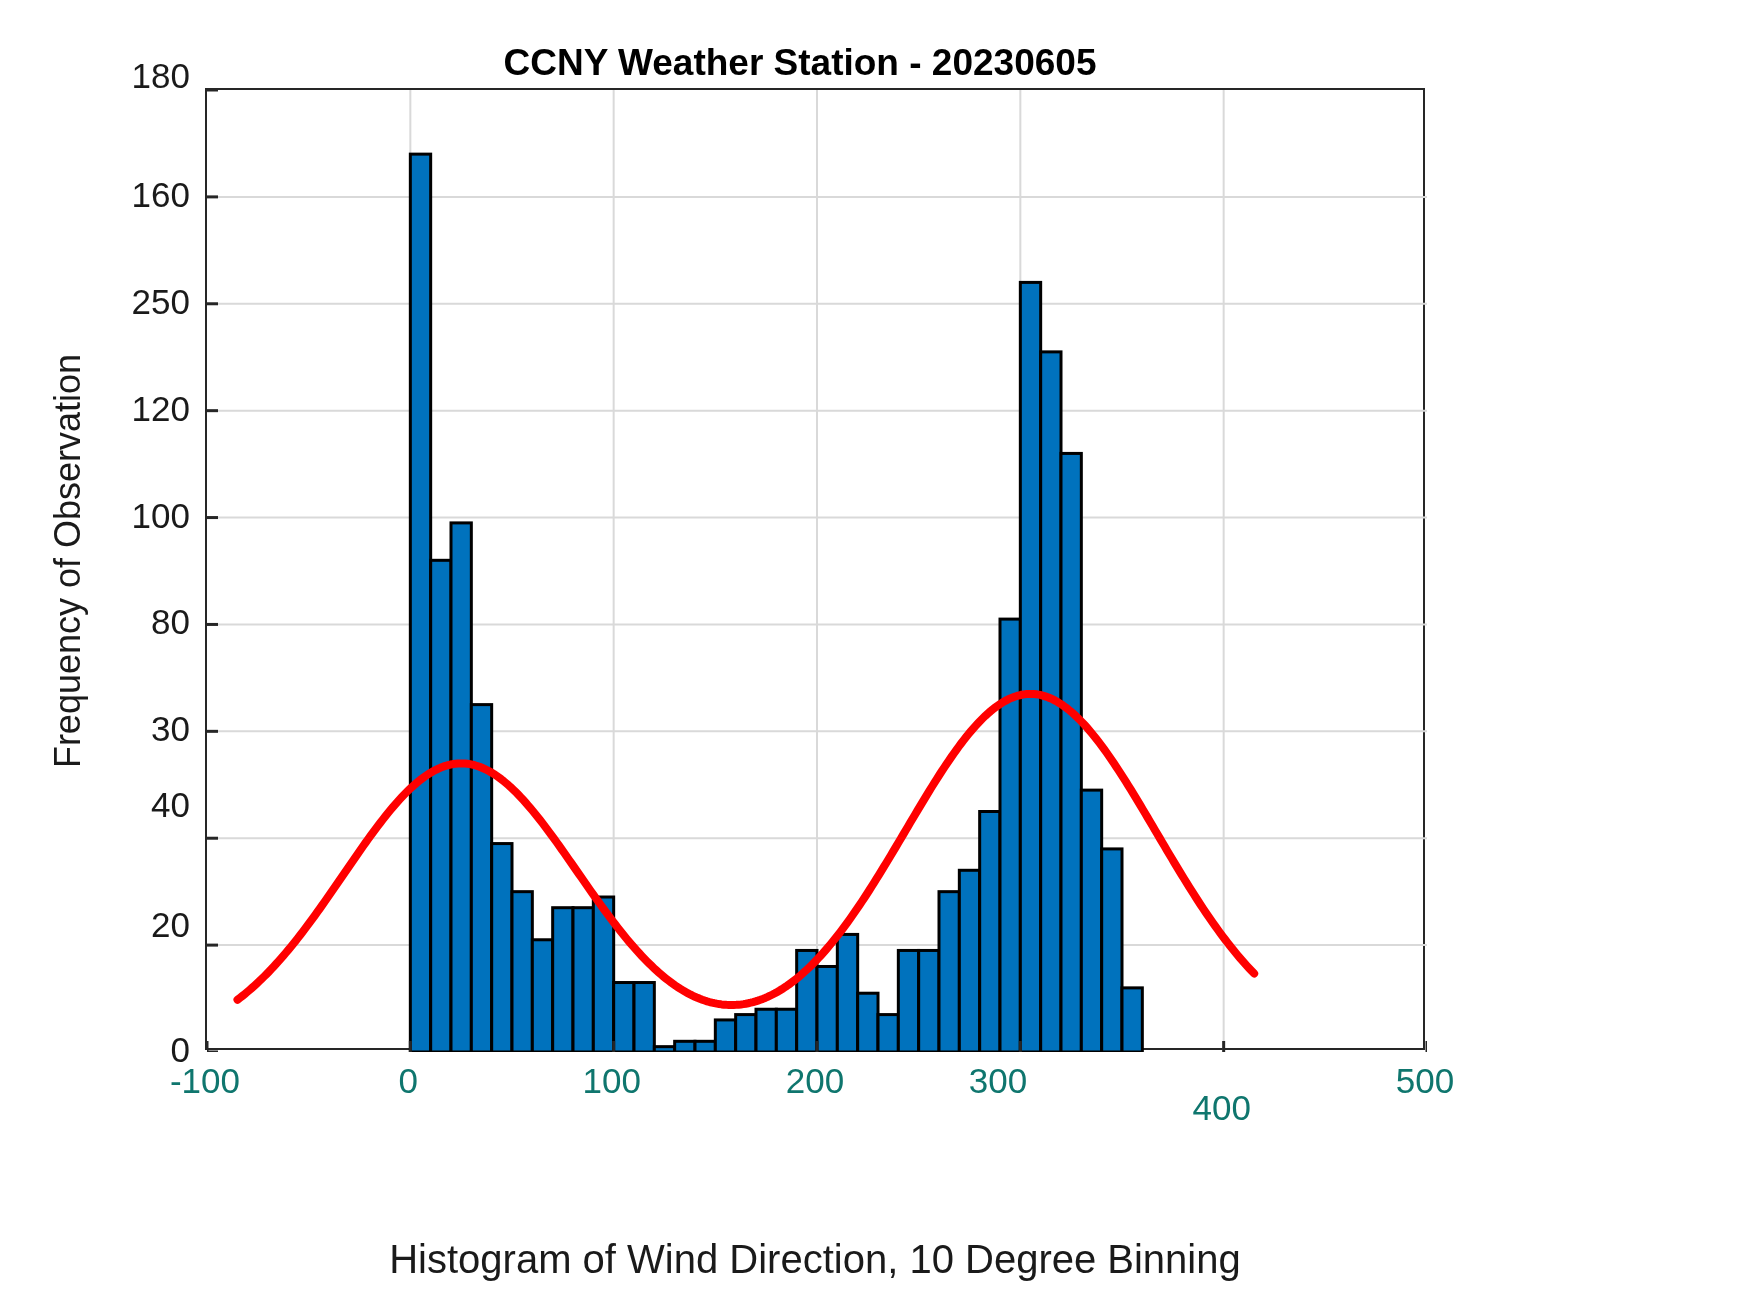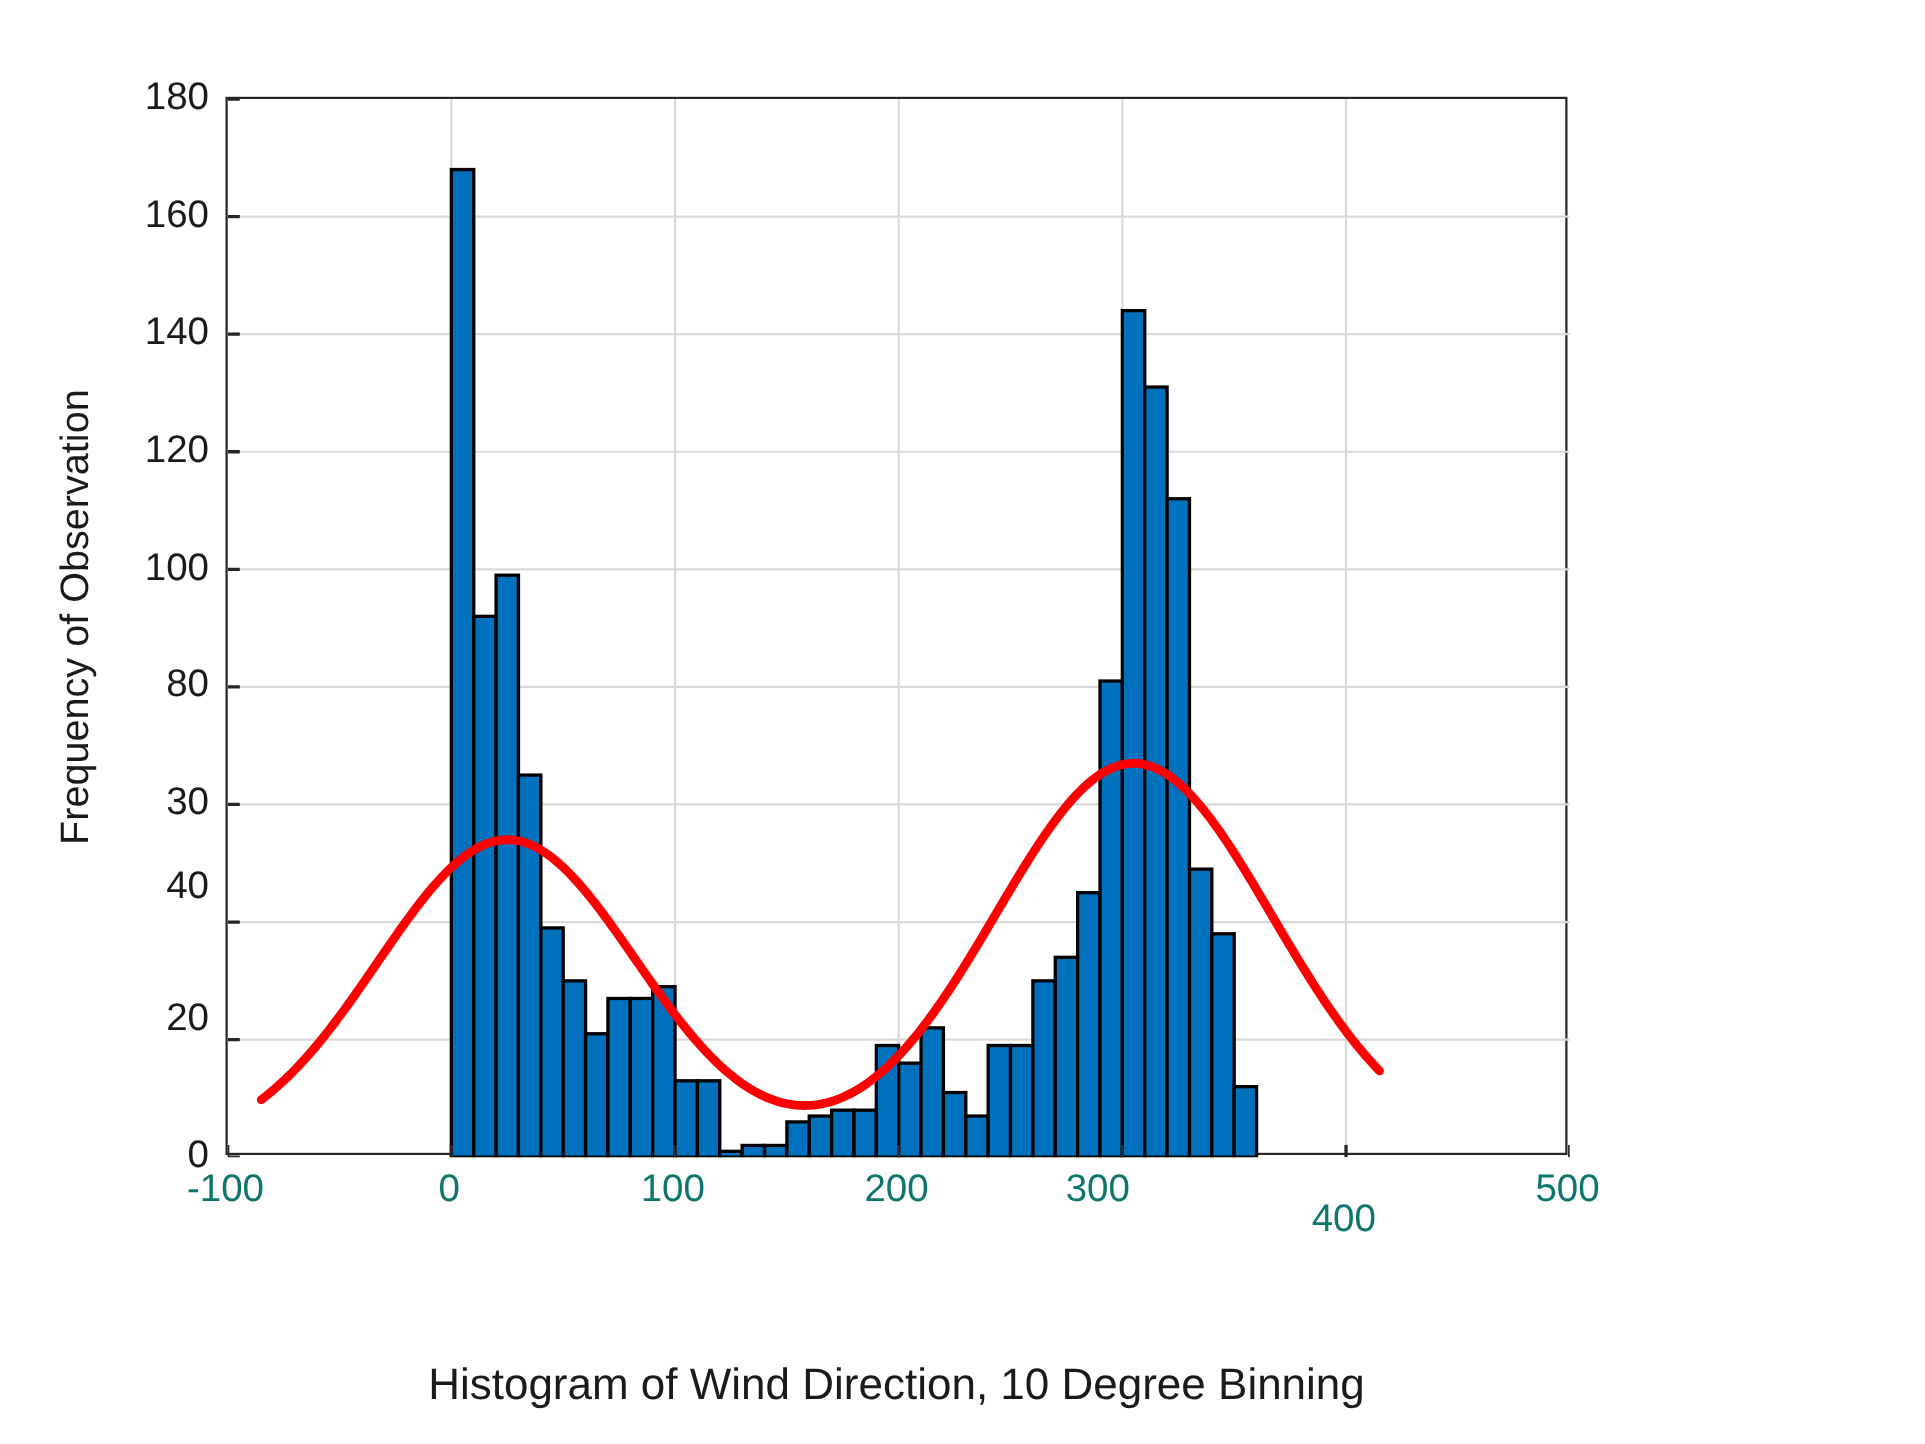--- a/index.html
+++ b/index.html
@@ -106,36 +106,37 @@
     top: 1063px;
     width: 1750px;
     height: 60px;
   }
 </style>
 </head>
 <body>
 
 <div id="figure">
 
+  <div id="chart-title">CCNY Weather Station - 20230605</div>
 
   <div id="ylabel">Frequency of Observation</div>
 
   <div id="xlabel">Histogram of Wind Direction, 10 Degree Binning</div>
 
   <div id="ytick-wrap">
       <div class="ytick-label" style="top: 1032px;">0</div>
       <div class="ytick-label" style="top: 907px;">20</div>
       <div class="ytick-label" style="top: 787px;">40</div>
       <div class="ytick-label" style="top: 711.333px;">30</div>
       <div class="ytick-label" style="top: 604.444px;">80</div>
       <div class="ytick-label" style="top: 497.556px;">100</div>
       <div class="ytick-label" style="top: 390.667px;">120</div>
-      <div class="ytick-label" style="top: 283.778px;">140</div>
+      <div class="ytick-label" style="top: 283.778px;">250</div>
       <div class="ytick-label" style="top: 176.889px;">160</div>
-      <div class="ytick-label" style="top: 70px;">180</div>
+      <div class="ytick-label" style="top: 58px;">180</div>
     </div>
   <div id="xtick-wrap">
       <div class="xtick-label" style="left: 205px;">-100</div>
       <div class="xtick-label" style="left: 408.333px;">0</div>
       <div class="xtick-label" style="left: 611.667px;">100</div>
       <div class="xtick-label" style="left: 815px;">200</div>
       <div class="xtick-label" style="left: 998px;">300</div>
       <div class="xtick-label" style="left: 1221.67px; margin-top: 27px;">400</div>
       <div class="xtick-label" style="left: 1425px;">500</div>
     </div>

